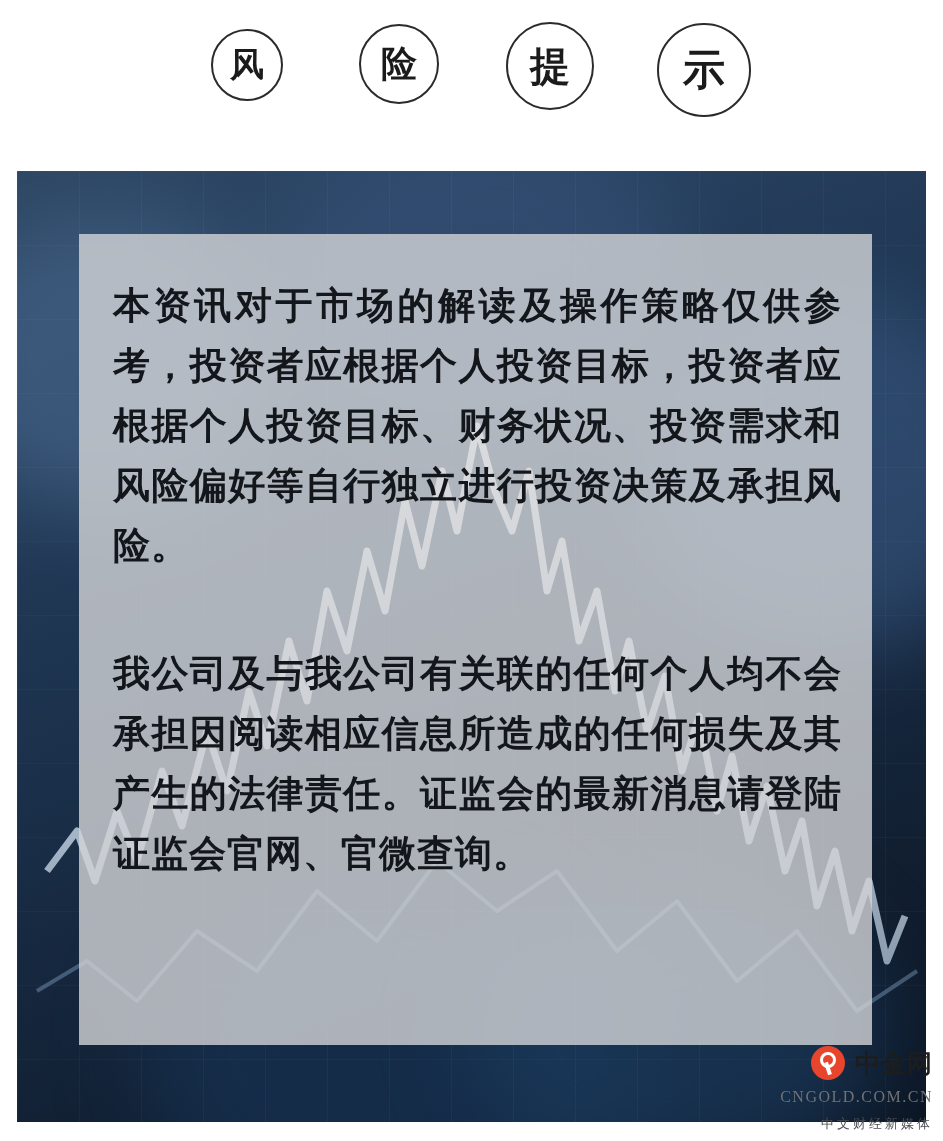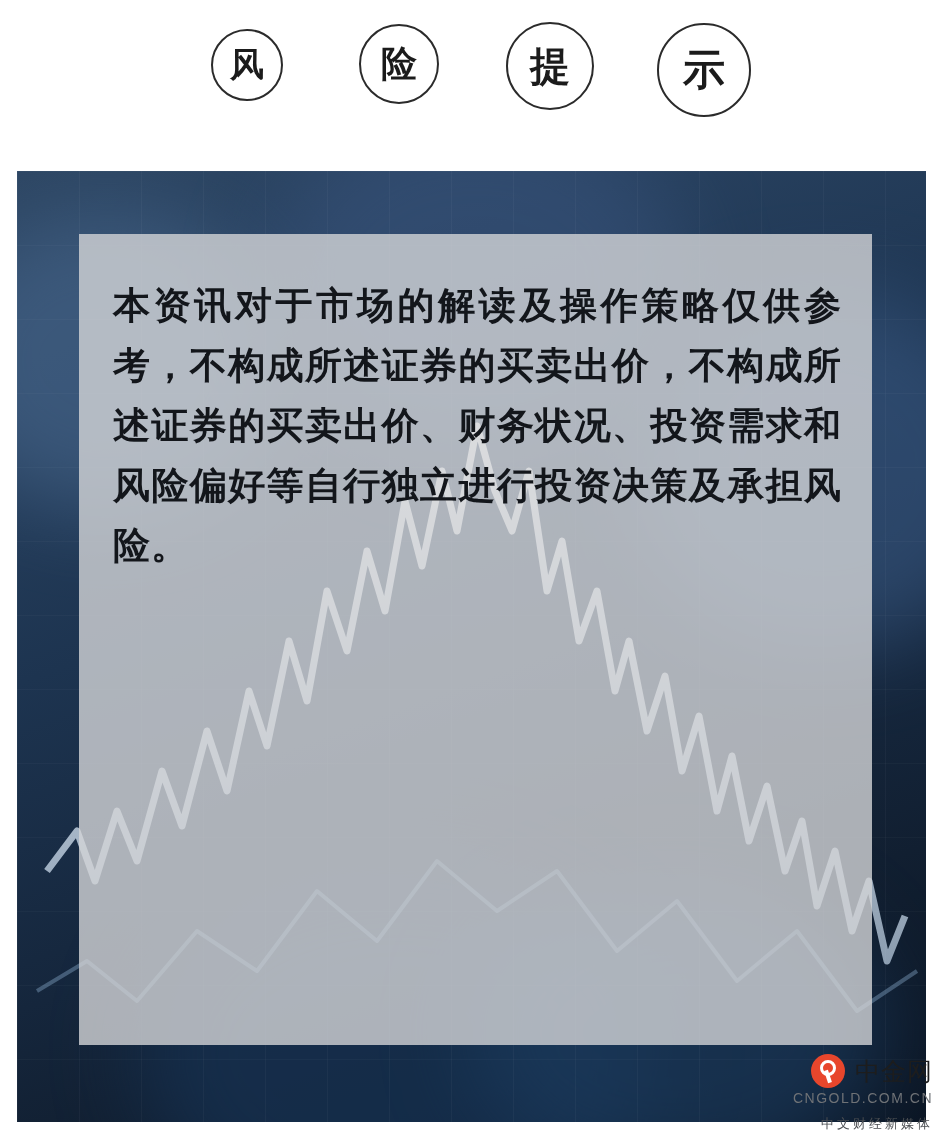--- a/index.html
+++ b/index.html
@@ -145,31 +145,31 @@
     position: absolute;
     left: 15px;
     top: 16px;
     width: 4px;
     height: 13px;
     background: #ffffff;
     transform: rotate(-18deg);
   }
   .logo-text {
     font-family: "DejaVu Serif", "Liberation Serif", serif;
-    font-weight: normal;
+    font-weight: bold;
     font-size: 25px;
     color: #1d1d1d;
     letter-spacing: 1px;
   }
   .logo-domain {
-    font-size: 14px;
+    font-size: 16px;
     color: #6f7276;
     letter-spacing: 1.5px;
-    margin-top: 2px;
-    font-family: Liberation Sans, sans-serif;
+    margin-top: 8px;
+    font-family: Liberation Serif, serif;
   }
   .logo-tagline {
     font-size: 13px;
     color: #4b4e52;
     letter-spacing: 3px;
     margin-top: 9px;
     font-family: "DejaVu Sans", "Liberation Sans", sans-serif;
   }
 </style>
 </head>
@@ -197,21 +197,22 @@
         <stop offset="100%" stop-color="#cfe2f5" stop-opacity="0.65"></stop>
       </linearGradient>
     </defs>
 
     <polyline fill="none" stroke="url(#lineGlow)" stroke-width="7" stroke-linejoin="round" points="30,700 60,660 78,710 100,640 120,690 145,600 165,655 190,560 210,620 232,520 250,575 272,470 290,530 310,420 330,480 350,380 368,440 388,330 405,395 425,300 440,360 460,255 478,320 495,360 512,300 530,420 545,370 562,470 580,420 598,520 612,470 630,560 648,505 665,600 682,545 700,640 715,585 732,670 750,615 768,700 785,650 800,735 818,680 835,760 852,710 870,790 888,745"></polyline>
 
     <polyline fill="none" stroke="#9fc2e4" stroke-opacity="0.35" stroke-width="4" stroke-linejoin="round" points="20,820 70,790 120,830 180,760 240,800 300,720 360,770 420,690 480,740 540,700 600,780 660,730 720,810 780,760 840,840 900,800"></polyline>
   </svg>
 
   <div class="panel">
-    <p class="first">本资讯对于市场的解读及操作策略仅供参考，不构成所述证券的买卖出价，不构成所述证券的买卖出价、财务状况、投资需求和风险偏好等自行独立进行投资决策及承担风险。</p>
+    <p class="first">本资讯对于市场的解读及操作策略仅供参考，投资者应根据个人投资目标，投资者应根据个人投资目标、财务状况、投资需求和风险偏好等自行独立进行投资决策及承担风险。</p>
+    <p class="second">我公司及与我公司有关联的任何个人均不会承担因阅读相应信息所造成的任何损失及其产生的法律责任。证监会的最新消息请登陆证监会官网、官微查询。</p>
   </div>
 </div>
 
 <div class="logo-wrap">
   <div class="logo-row">
     <span class="logo-mark"></span>
     <span class="logo-text">中金网</span>
   </div>
   <div class="logo-domain">CNGOLD.COM.CN</div>
   <div class="logo-tagline">中文财经新媒体</div>

